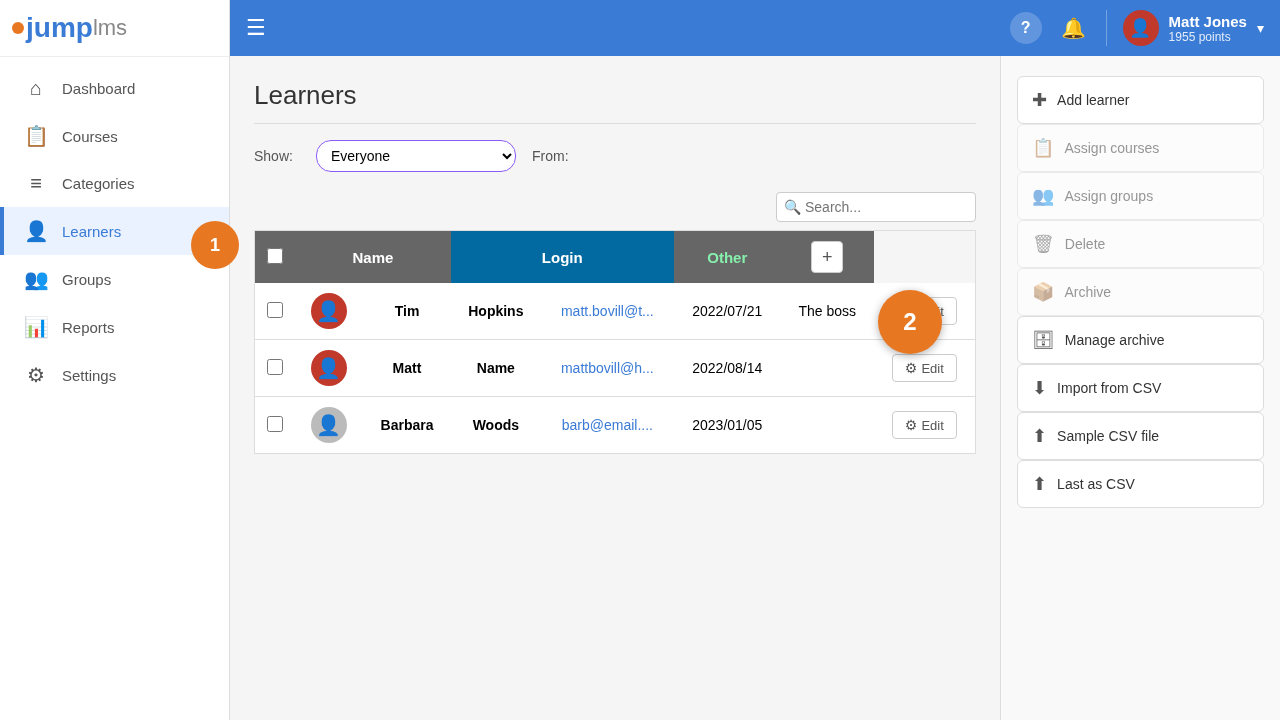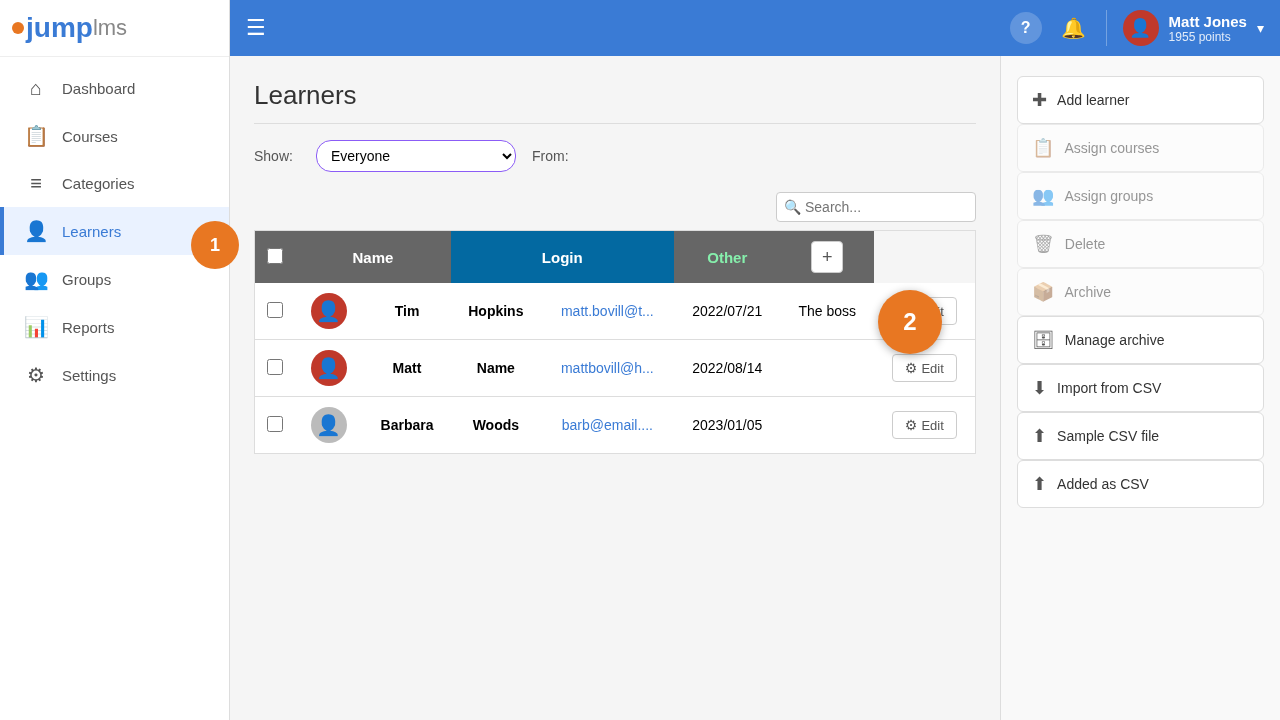--- a/index.html
+++ b/index.html
@@ -421,21 +421,21 @@
           <button class="panel-btn">
             <span class="btn-icon">⬇</span>
             <span>Import from CSV</span>
           </button>
           <button class="panel-btn">
             <span class="btn-icon">⬆</span>
             <span>Sample CSV file</span>
           </button>
           <button class="panel-btn">
             <span class="btn-icon">⬆</span>
-            <span>Added as CSV</span>
+            <span>Last as CSV</span>
           </button>
         </div>
     </div>
   </div>
 </div>
 
 <div style="position:fixed; right:338px; top:290px; z-index:100; pointer-events:none;">
   <div style="width:64px;height:64px;background:#e87722;color:#fff;border-radius:50%;display:flex;align-items:center;justify-content:center;font-size:24px;font-weight:bold;box-shadow:0 2px 8px rgba(0,0,0,0.3);">2</div>
 </div>
 

